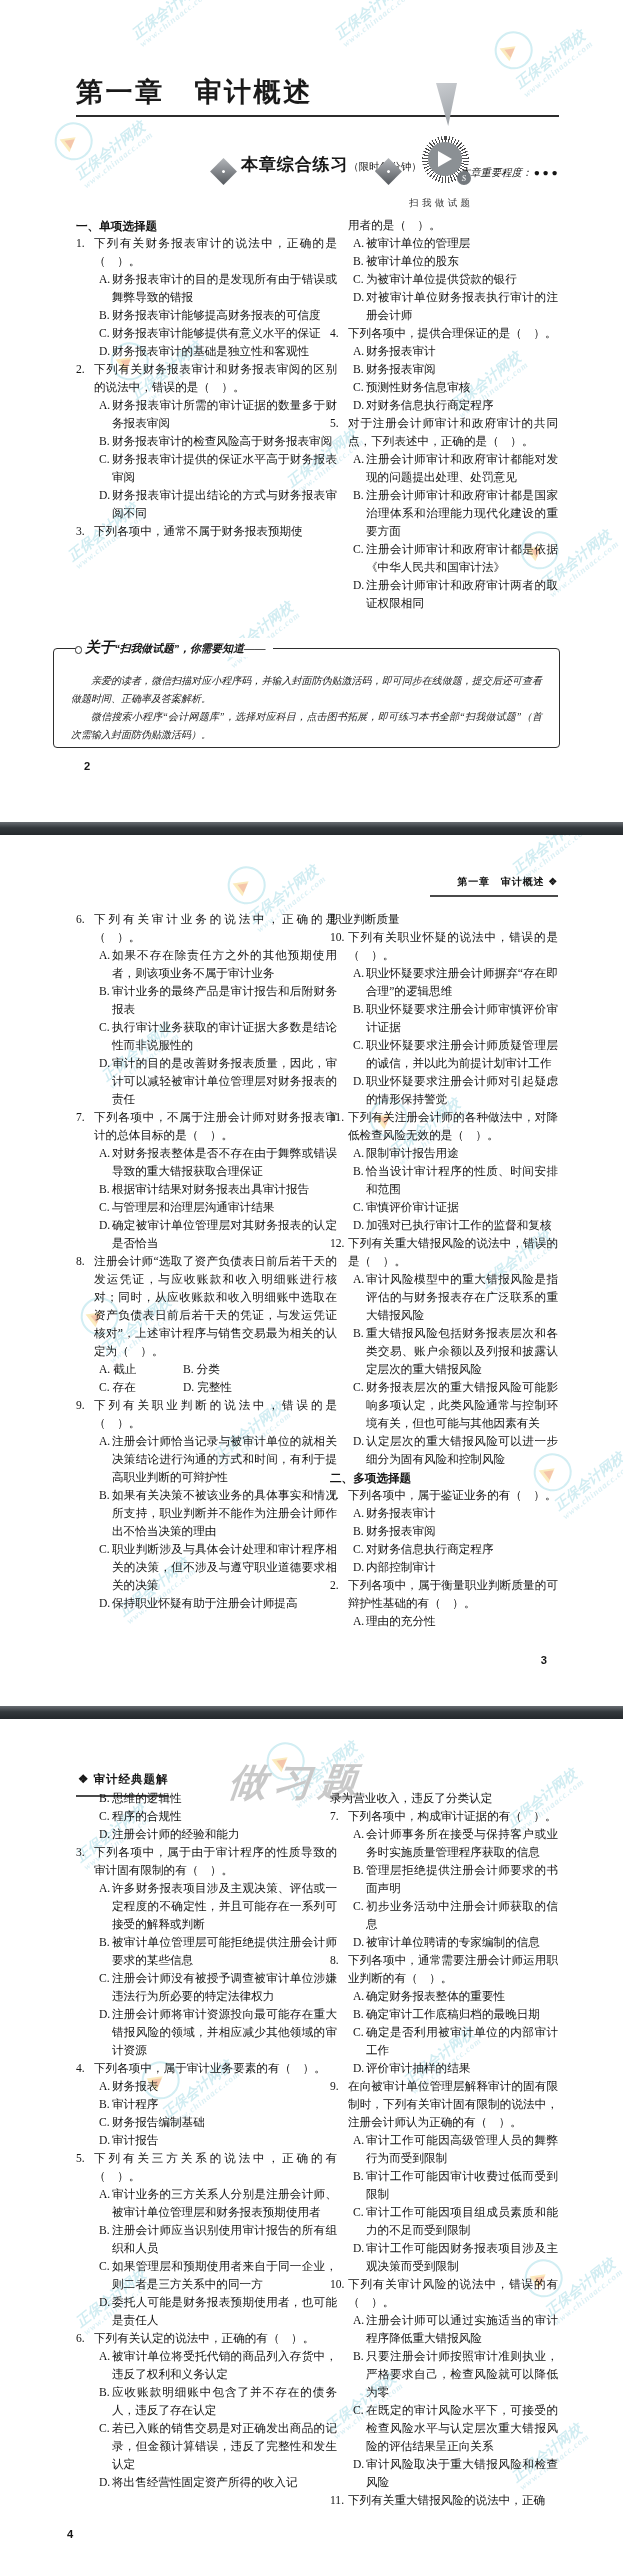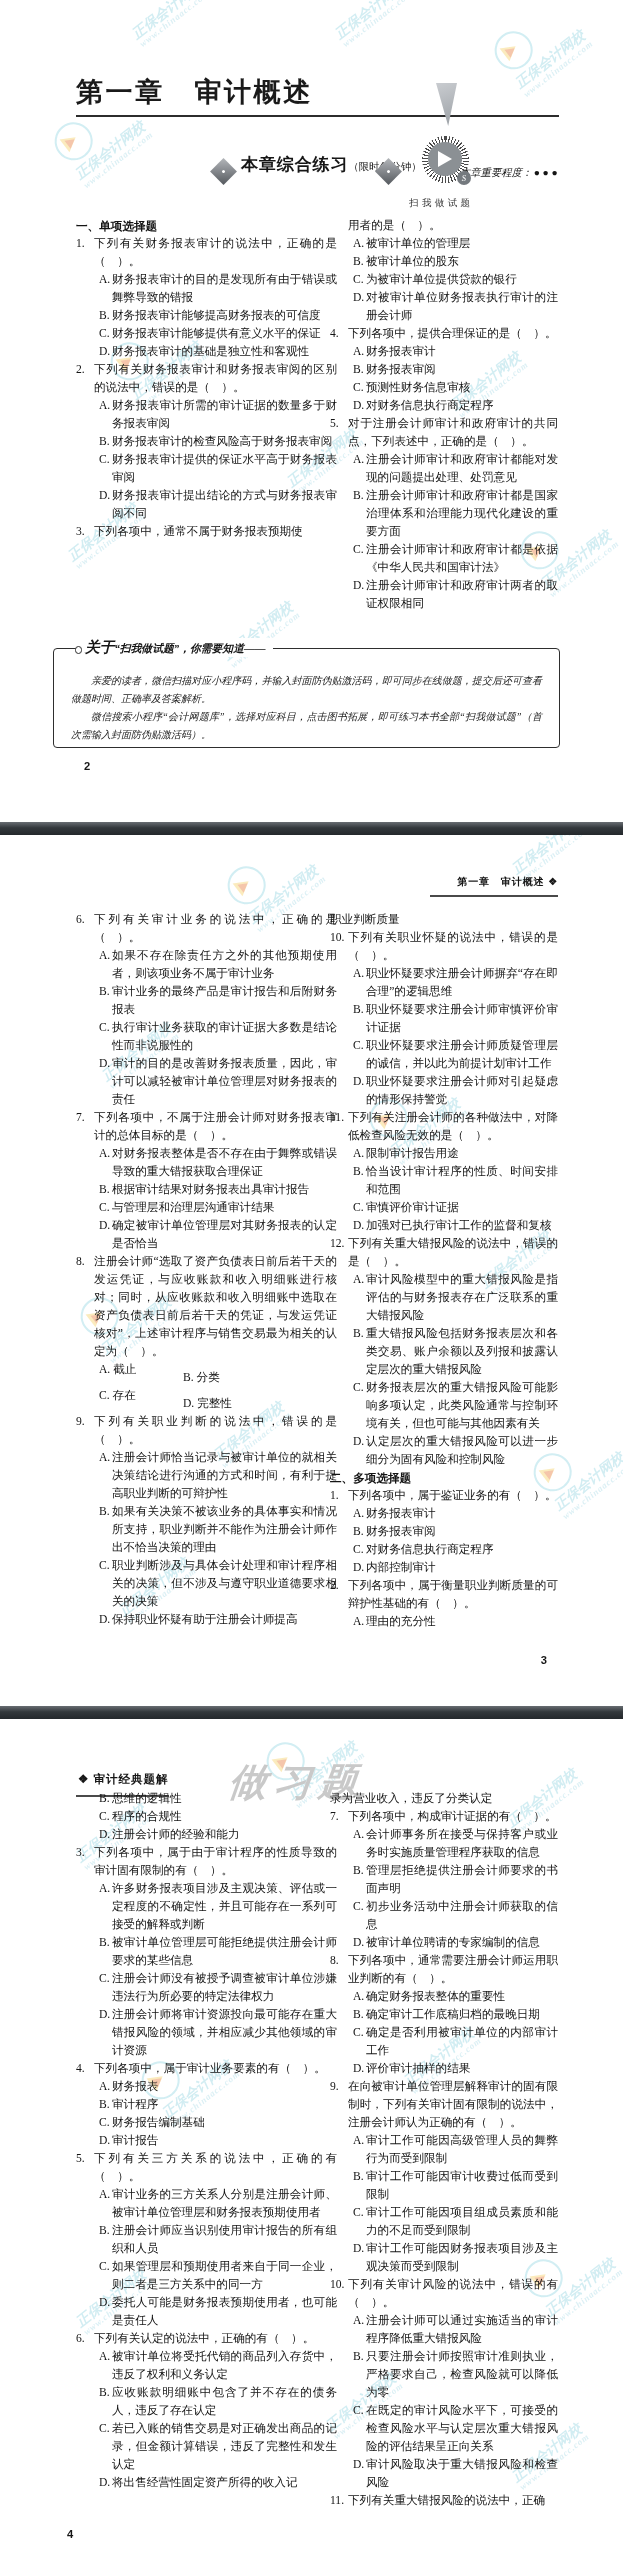--- a/index.html
+++ b/index.html
@@ -25,21 +25,21 @@
   .col{position:absolute;font-size:11.6px;line-height:18px;text-align:justify;color:#141414;}
   .col-left{left:76px;width:261px;}
   .col-right{left:330px;width:228px;}
   .sec{font-weight:bold;font-family:"Liberation Sans",sans-serif;}
   .q{position:relative;padding-left:18px;}
   .qn{position:absolute;left:0;top:0;}
   .opt{position:relative;padding-left:36px;}
   .ol{position:absolute;left:23px;top:0;}
   .optrow{padding-left:23px;display:flex;}
   .optrow .cell{width:84px;white-space:nowrap;}
-  .optrow .cell:last-child{width:auto;margin-top:8px;}
+  .optrow .cell:last-child{width:auto;}
   .cont-s{padding-left:18px;}
   .cont-o{}
 
   
   .p1-title{position:absolute;left:76px;top:74px;font-size:27px;font-weight:bold;
     font-family:"Liberation Sans",sans-serif;letter-spacing:2.6px;color:#1a1a1a;}
   .p1-rule{position:absolute;left:76px;top:115px;width:483px;height:1.7px;background:#2c2c2c;}
   .p1-flag{position:absolute;left:436px;top:83px;width:21px;height:43px;
     background:linear-gradient(160deg,#c9ccd0,#9ba0a5);clip-path:polygon(0 0,100% 0,58% 100%);}
   .p1-imp{position:absolute;left:460px;top:119px;font-size:10.3px;font-style:italic;white-space:nowrap;margin-top:47px;}

